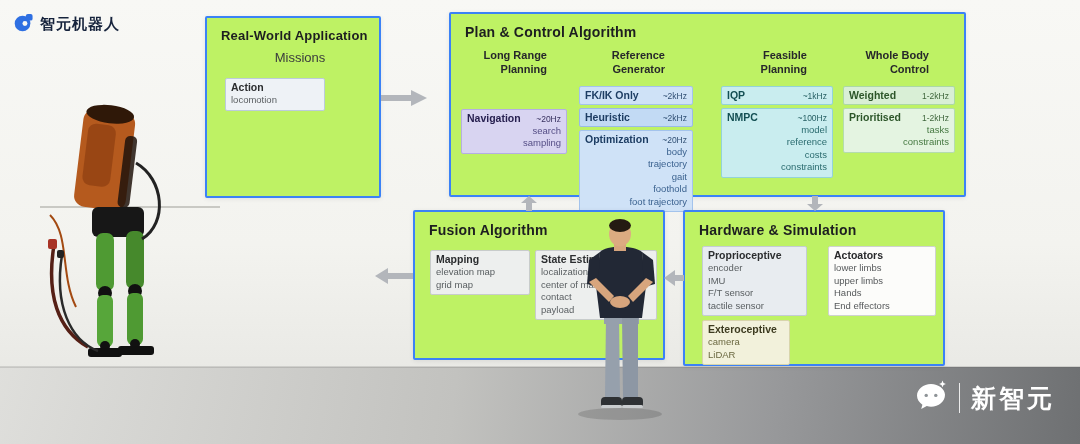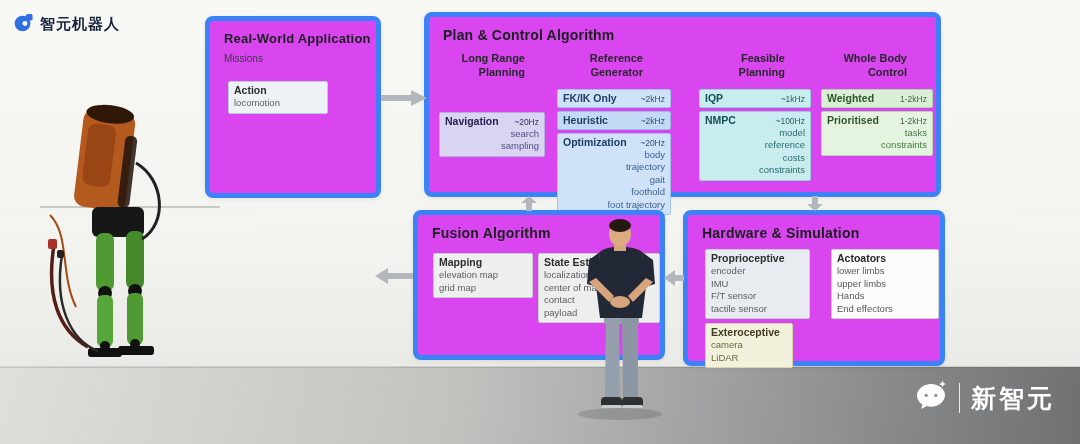--- a/index.html
+++ b/index.html
@@ -15,21 +15,21 @@
   .floor-edge { position:absolute; left:0; top:366px; width:1080px; height:2px; background:rgba(90,90,88,.18); }
 
   
   .brand { position:absolute; left:13px; top:12px; display:flex; align-items:center; gap:6px; z-index:6; }
   .brand-text { font-size:15px; font-weight:700; color:#16233c; letter-spacing:1px; }
   .watermark { position:absolute; left:914px; top:379px; display:flex; align-items:center; gap:11px; z-index:8; }
   .wm-line { width:1px; height:30px; background:rgba(255,255,255,.85); }
   .wm-text { font-size:25px; font-weight:600; color:#ffffff; letter-spacing:3px; }
 
   
-  .panel { position:absolute; background:#d946ef; border:5px solid #3b82f6; border-radius:8px;
+  .panel { position:absolute; background:#bef264; border:2px solid #3b82f6; border-radius:2px;
     box-shadow:0 1px 4px rgba(70,70,65,.10); z-index:3; }
   .panel-title { font-weight:700; font-size:14px; color:#1d1e20; padding:10px 0 0 14px; letter-spacing:.2px; }
 
   .col { position:absolute;text-align:right; }
   .col-title { font-weight:700; font-size:11px; color:#27282b; line-height:1.3; margin-bottom:9px; max-width:86px; }
 
   .block { border:1px solid; border-radius:2px; padding:2px 5px 3px; margin-bottom:3px; }
   .block-head { display:flex; justify-content:space-between; align-items:baseline; }
   .block-name { font-weight:700; font-size:10.5px; }
   .block-rate { font-size:8.5px; opacity:.9; margin-left:4px; white-space:nowrap; }
@@ -103,32 +103,32 @@
     <path d="M22,160 C14,210 30,245 58,256" stroke="#2a2a2a" stroke-width="2.5" fill="none"></path>
     <path d="M96,68 C124,84 128,128 102,144" stroke="#222" stroke-width="3" fill="none"></path>
     <path d="M10,120 C30,140 20,180 36,212" stroke="#a34a12" stroke-width="2" fill="none"></path>
     <rect x="8" y="144" width="9" height="10" rx="2" fill="#a83326"></rect>
     <rect x="17" y="155" width="7" height="8" rx="2" fill="#222"></rect>
   </svg>
 </div>
 
 <div class="panel" style="left:205px; top:16px; width:176px; height:182px;">
   <div class="panel-title" style="font-size:13px;">Real-World Application</div>
-  <div style="font-size:10px; color:#3a3b3d; padding:7px 0 0 14px;">Missions</div>
+  <div style="font-size:13px; color:#3a3b3d; padding:7px 0 0 14px;text-align:center;">Missions</div>
   <div class="block c-gray" style="position:absolute; left:18px; top:60px; width:100px; background:#eef2f6; border-color:#bccbdb;">
     <div class="block-head">
       <span class="block-name">Action</span>
     </div>
     <div class="block-items" style="--c:1;">
         <div class="item">locomotion</div>
       </div>
   </div>
 </div>
 
-<div class="panel" style="left:424px; top:12px; width:517px; height:185px;">
+<div class="panel" style="left:449px; top:12px; width:517px; height:185px;">
   <div class="panel-title">Plan &amp; Control Algorithm</div>
 
   <div class="col" style="left:10px; top:34px; width:106px;">
     <div class="col-title">Long Range Planning</div>
     <div class="block c-purple">
       <div class="block-head">
         <span class="block-name">Navigation</span>
         <span class="block-rate">~20Hz</span>
       </div>
       <div class="block-items">

